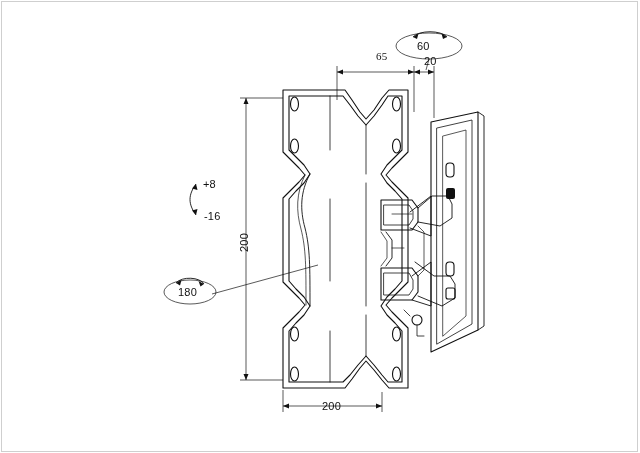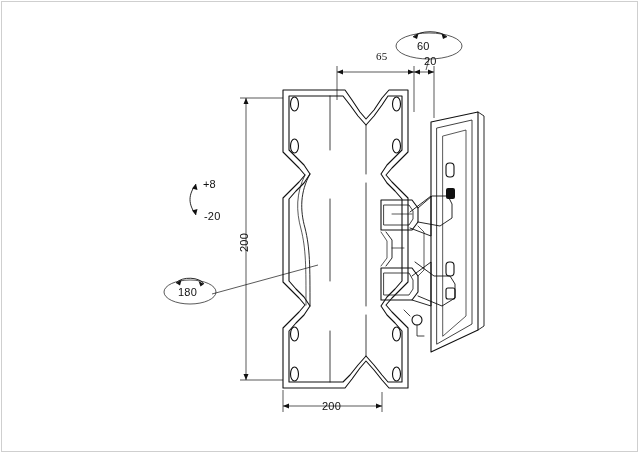--- a/index.html
+++ b/index.html
@@ -158,18 +158,18 @@
       <path d="M196,184 C188,195 188,204 196,215" stroke-width="0.9"></path>
       <path d="M196,184 L197.5,190 L192,188.5 Z" fill="#111111" stroke="none"></path>
       <path d="M196,215 L197.5,209 L192,210.5 Z" fill="#111111" stroke="none"></path>
     </g>
   </svg>
 
   <div class="dim-label" style="left:376px; top:50px;font-family:Liberation Serif, serif;">65</div>
   <div class="dim-label" style="left:424px; top:55px;">20</div>
   <div class="dim-label" style="left:417px; top:40px;">60</div>
   <div class="dim-label" style="left:203px; top:178px;">+8</div>
-  <div class="dim-label" style="left:204px; top:210px;">-20</div>
+  <div class="dim-label" style="left:204px; top:210px;">-16</div>
   <div class="dim-label" style="left:178px; top:286px;">180</div>
   <div class="dim-label vertical" style="left:238px; top:252px;">200</div>
   <div class="dim-label" style="left:322px; top:400px;">200</div>
 
 </div>
 
 </body></html>

